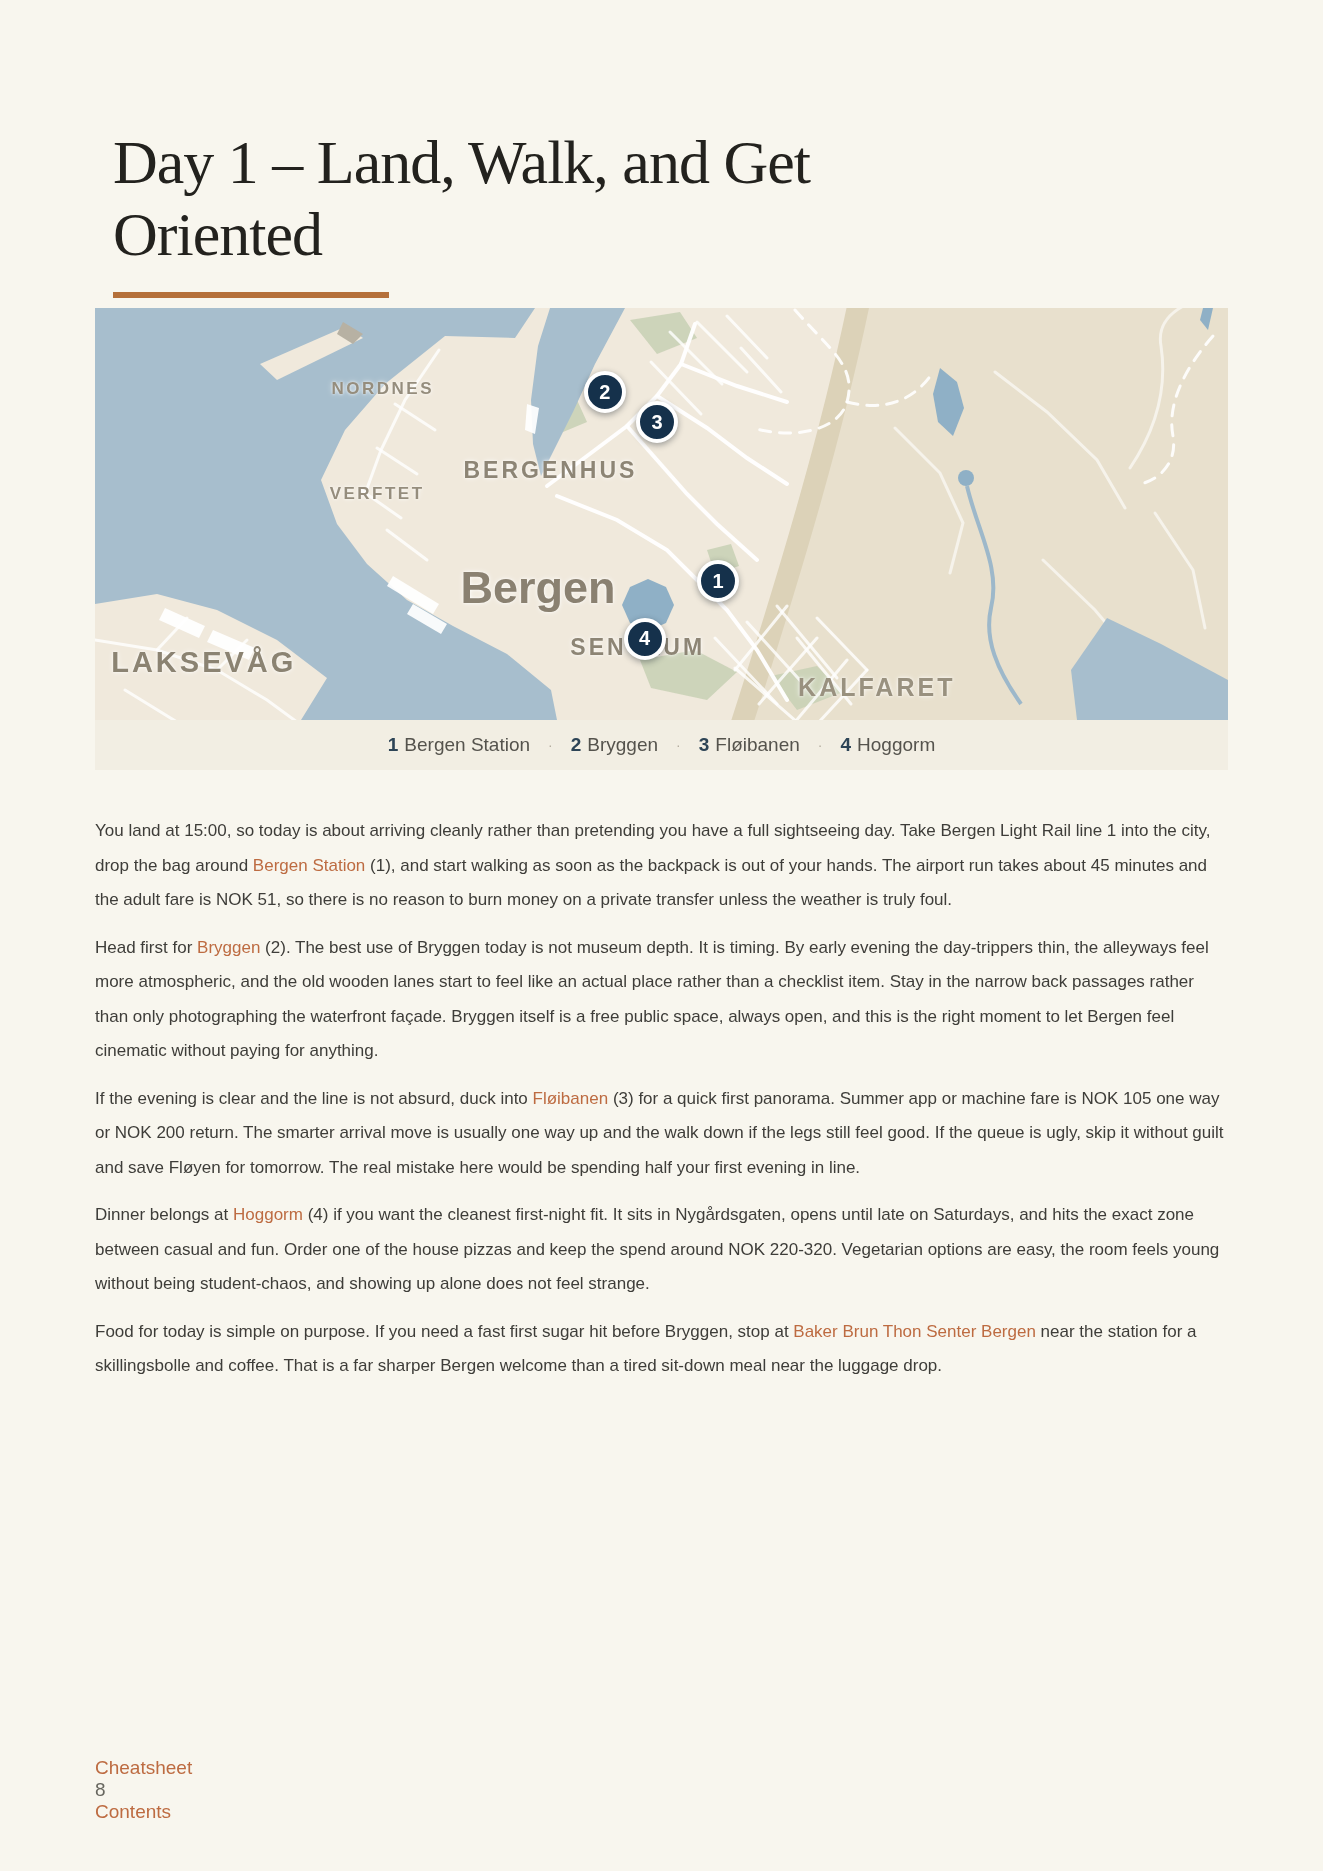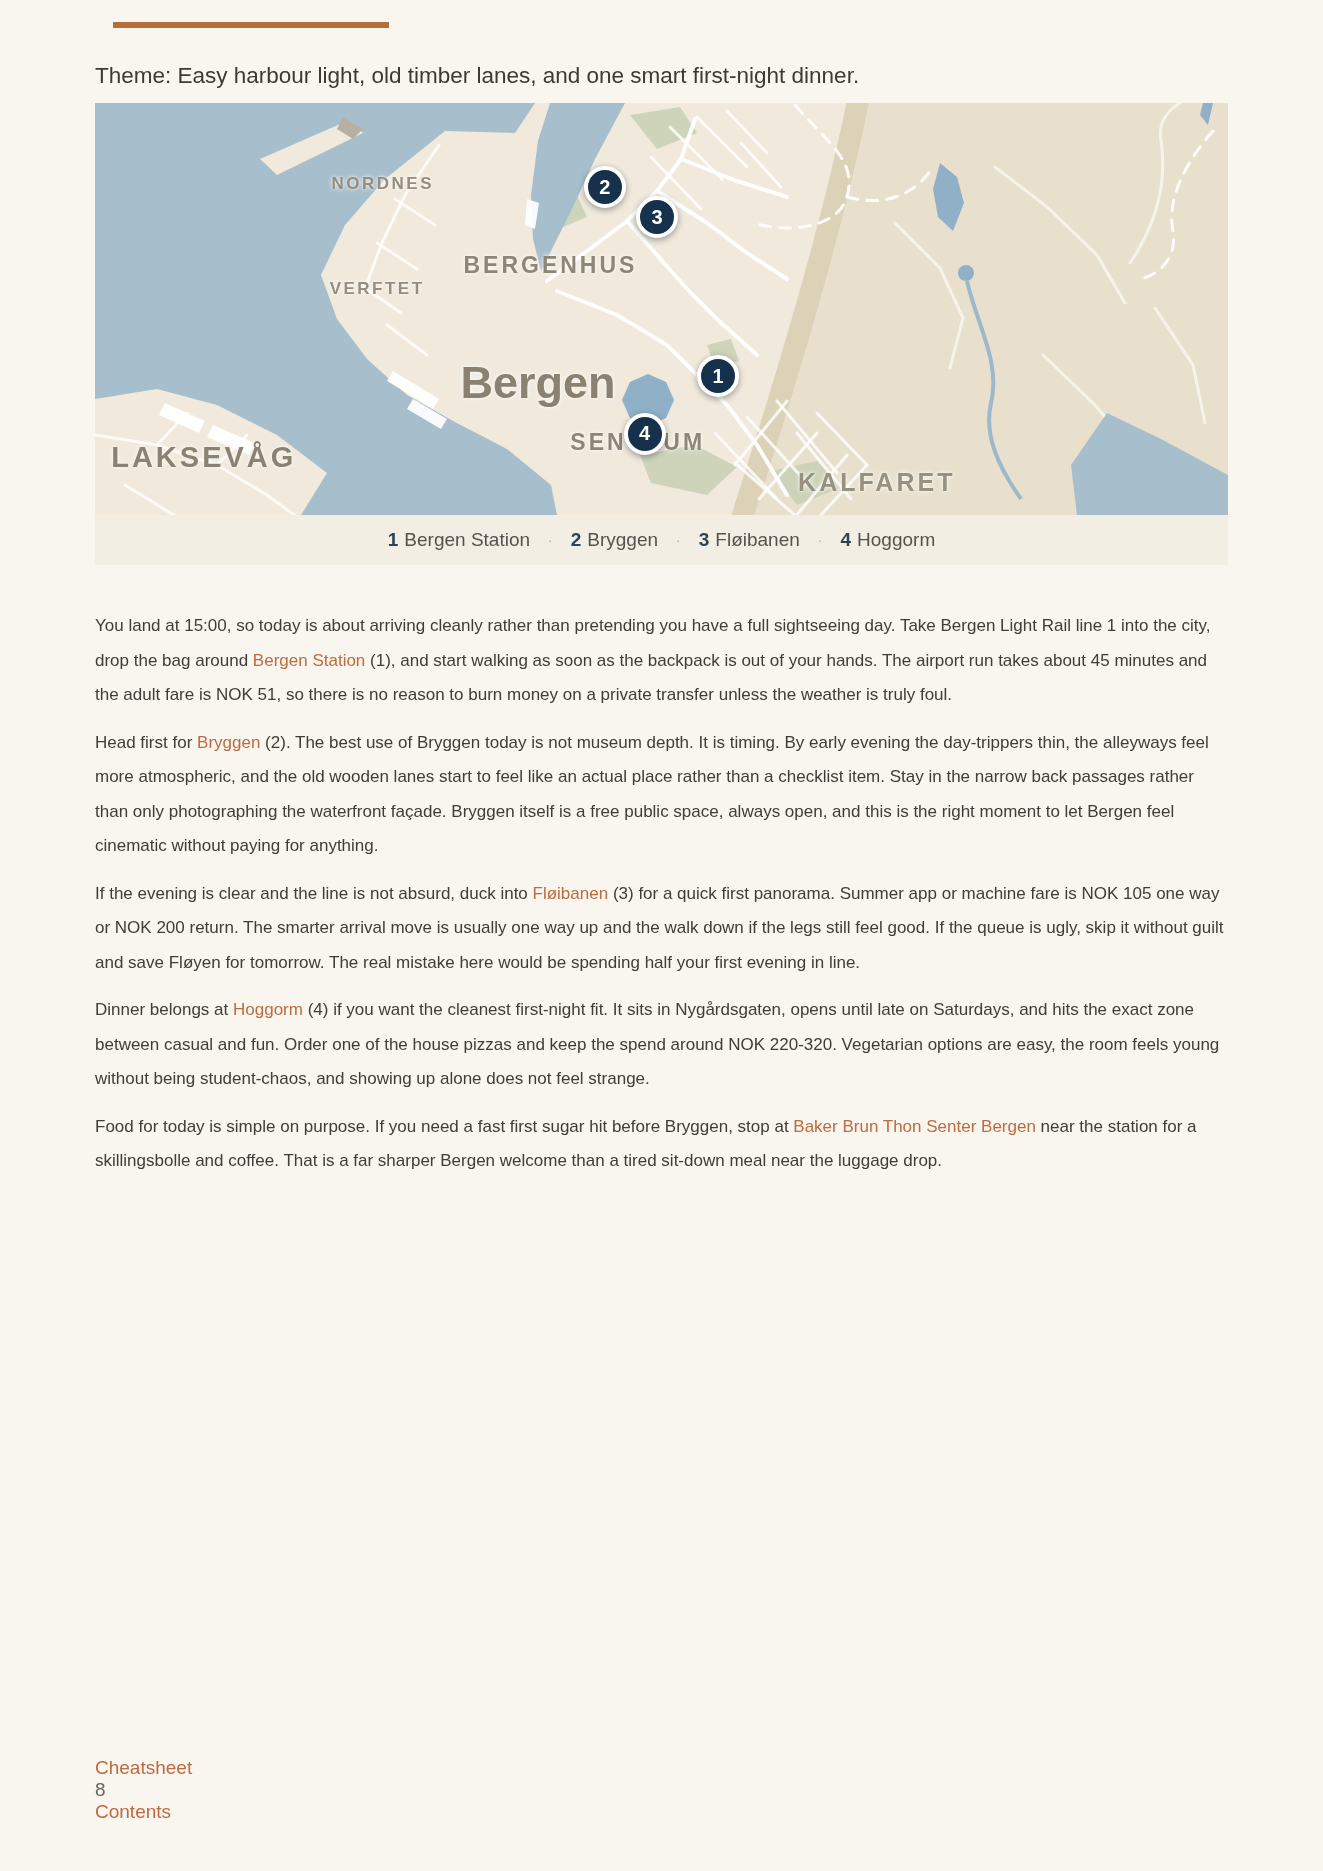--- a/index.html
+++ b/index.html
@@ -87,23 +87,28 @@
   .footer .f-center{flex:1;text-align:center;color:#67665f;}
   .footer .f-right{flex:1;text-align:left;}
   .footer a{color:var(--link);text-decoration:none;cursor:pointer;}
 </style>
 </head>
 <body>
 
 <div class="page">
   <div class="content">
 
+    <div class="doc-header">
+      <div class="doc-title">
+        <div>Day 1 – Land, Walk, and Get</div>
+        <div>Oriented</div>
+      </div>
+    </div>
     <div class="title-rule"></div>
 
-    <div class="theme-line">Theme: Easy harbour light, old timber lanes, and one smart first-night dinner.</div>
 
     <figure class="map-figure" style="margin:10px 0 0 0;">
       <div class="map-canvas">
         <svg viewBox="0 0 1133 412" width="1133" height="412" preserveAspectRatio="none">
           <g>
             <rect class="land" x="0" y="0" width="1133" height="412"></rect>
             <polygon class="hill" points="758,0 1133,0 1133,412 642,412"></polygon>
             <path class="band" d="M 764,-6 C 738,120 700,250 646,418"></path>
           </g>
           <g>

